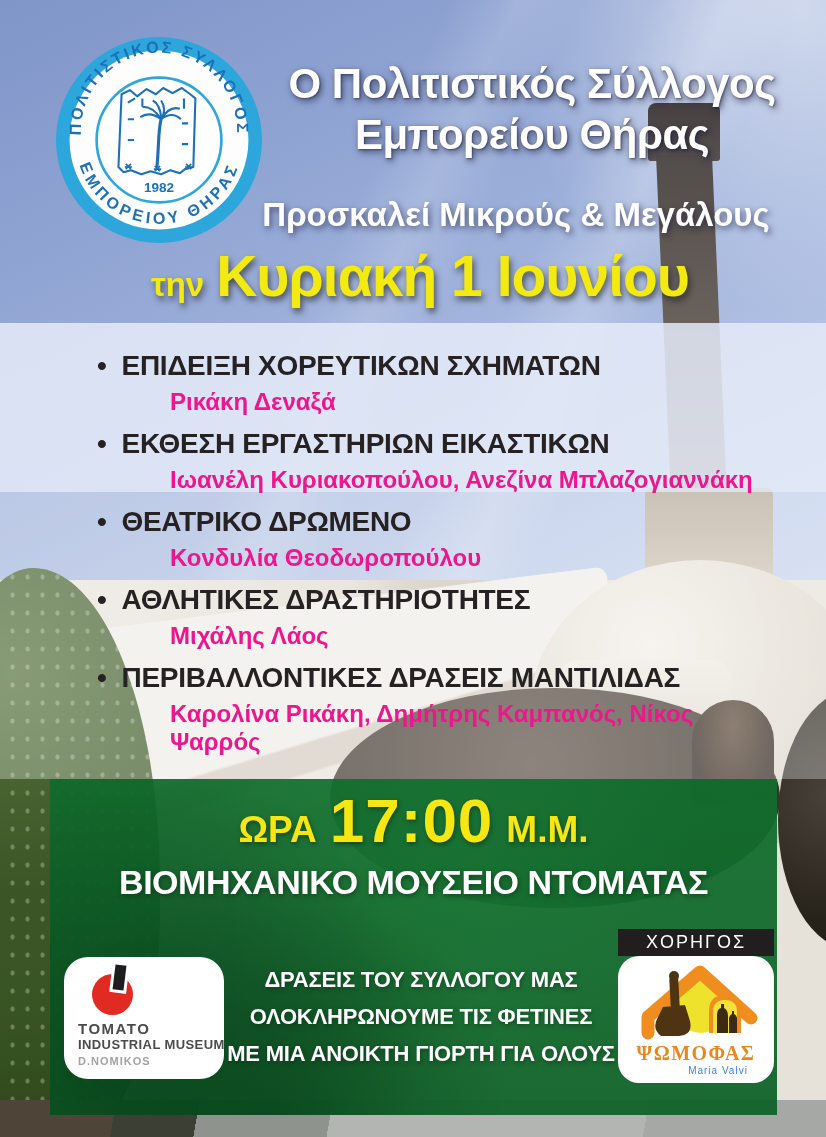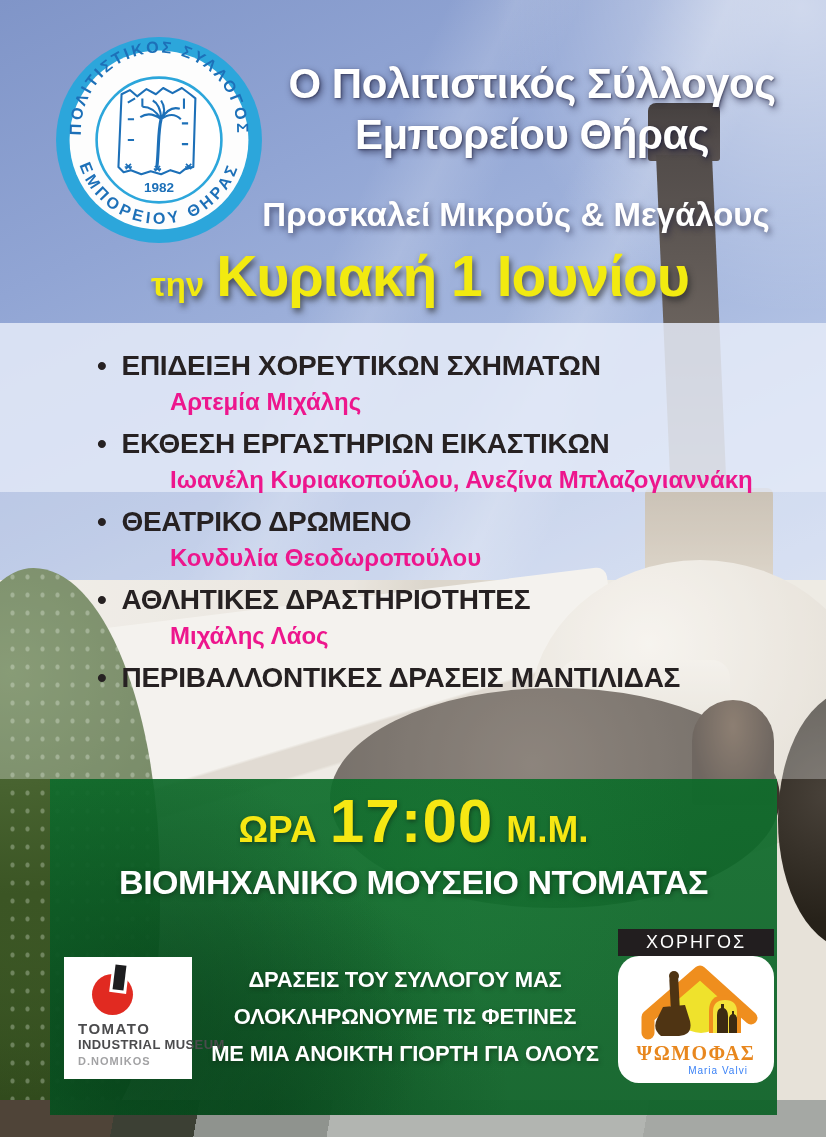--- a/index.html
+++ b/index.html
@@ -89,22 +89,22 @@
   .t-label { font-size:37px; margin-right:13px; }
   .t-value { font-size:62px; letter-spacing:1px; }
   .t-suffix { font-size:37px; margin-left:13px; }
   .venue { position:absolute; left:0; top:84px; width:100%; text-align:center;
     color:#fff; font-weight:bold; font-size:34px; letter-spacing:-0.5px;
     text-shadow:1px 2px 5px rgba(15,40,20,.55); }
   .band-bottom { position:absolute; left:14px; right:3px; top:150px;
     display:flex; align-items:flex-start; }
 
   
-  .tomato-card { flex:none; margin-top:28px; width:128px; height:122px; background:#fff;
-    padding:8px 0 0 14px; box-sizing:border-box; }
+  .tomato-card { flex:none; margin-top:28px; width:160px; height:122px; background:#fff;
+    padding:8px 0 0 14px; box-sizing:border-box;border-radius:24px; }
   .tomato-icon { position:relative; width:60px; height:50px; margin-left:8px; }
   .tomato-stem { position:absolute; left:28px; top:0; width:11px; height:25px;
     background:#1d1d1f; transform:rotate(7deg); box-shadow:0 0 0 3px #ffffff; }
   .tomato-fruit { position:absolute; left:6px; top:9px; width:41px; height:41px;
     border-radius:50%; background:#e12a21; }
   .tm1 { font-size:15px; font-weight:bold; color:#4b4b4d; letter-spacing:1.5px; margin-top:5px; }
   .tm2 { font-size:13px; font-weight:bold; color:#4b4b4d; letter-spacing:0.4px; white-space:nowrap; }
   .tm3 { font-size:11px; font-weight:bold; color:#a2a2a4; letter-spacing:1px; margin-top:3px; }
 
   
@@ -178,21 +178,21 @@
   <div class="abs date-line">
     <span class="date-pre">την</span><span class="date-main">Κυριακή 1 Ιουνίου</span>
   </div>
 
   <div class="abs events">
     <div class="event">
       <div class="ev-title">
         <span class="ev-bullet">•</span>
         <span>ΕΠΙΔΕΙΞΗ ΧΟΡΕΥΤΙΚΩΝ ΣΧΗΜΑΤΩΝ</span>
       </div>
-      <div class="ev-names">Αρτεμία Μιχάλης</div>
+      <div class="ev-names">Ρικάκη Δεναξά</div>
     </div>
     <div class="event">
       <div class="ev-title">
         <span class="ev-bullet">•</span>
         <span>ΕΚΘΕΣΗ ΕΡΓΑΣΤΗΡΙΩΝ ΕΙΚΑΣΤΙΚΩΝ</span>
       </div>
       <div class="ev-names">Ιωανέλη Κυριακοπούλου, Ανεζίνα Μπλαζογιαννάκη</div>
     </div>
     <div class="event">
       <div class="ev-title">
@@ -206,20 +206,21 @@
         <span class="ev-bullet">•</span>
         <span>ΑΘΛΗΤΙΚΕΣ ΔΡΑΣΤΗΡΙΟΤΗΤΕΣ</span>
       </div>
       <div class="ev-names">Μιχάλης Λάος</div>
     </div>
     <div class="event">
       <div class="ev-title">
         <span class="ev-bullet">•</span>
         <span>ΠΕΡΙΒΑΛΛΟΝΤΙΚΕΣ ΔΡΑΣΕΙΣ ΜΑΝΤΙΛΙΔΑΣ</span>
       </div>
+      <div class="ev-names">Καρολίνα Ρικάκη, Δημήτρης Καμπανός, Νίκος Ψαρρός</div>
     </div>
   </div>
 
   <div class="abs green-band">
     <div class="time-row">
       <span class="t-label">ΩΡΑ</span><span class="t-value">17:00</span><span class="t-suffix">Μ.Μ.</span>
     </div>
     <div class="venue">ΒΙΟΜΗΧΑΝΙΚΟ ΜΟΥΣΕΙΟ ΝΤΟΜΑΤΑΣ</div>
 
     <div class="band-bottom">

